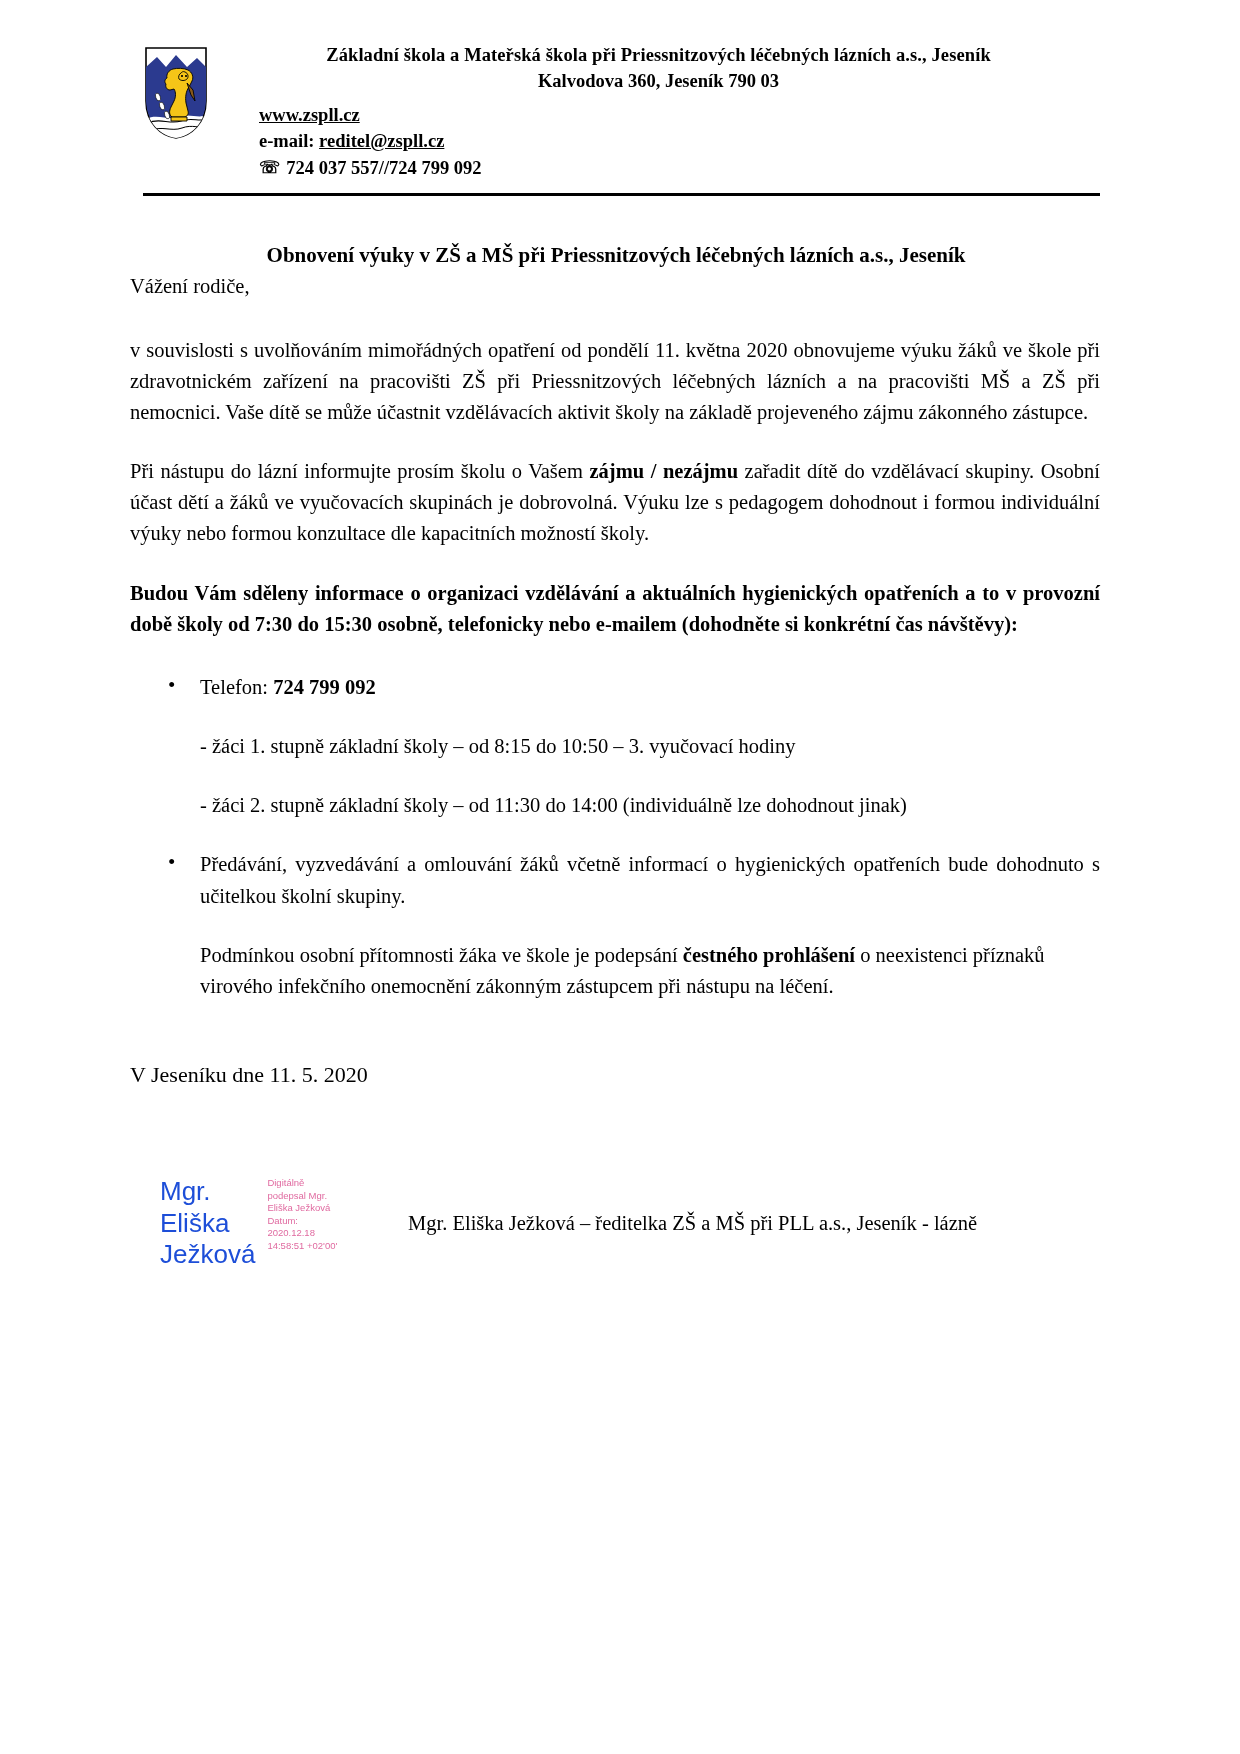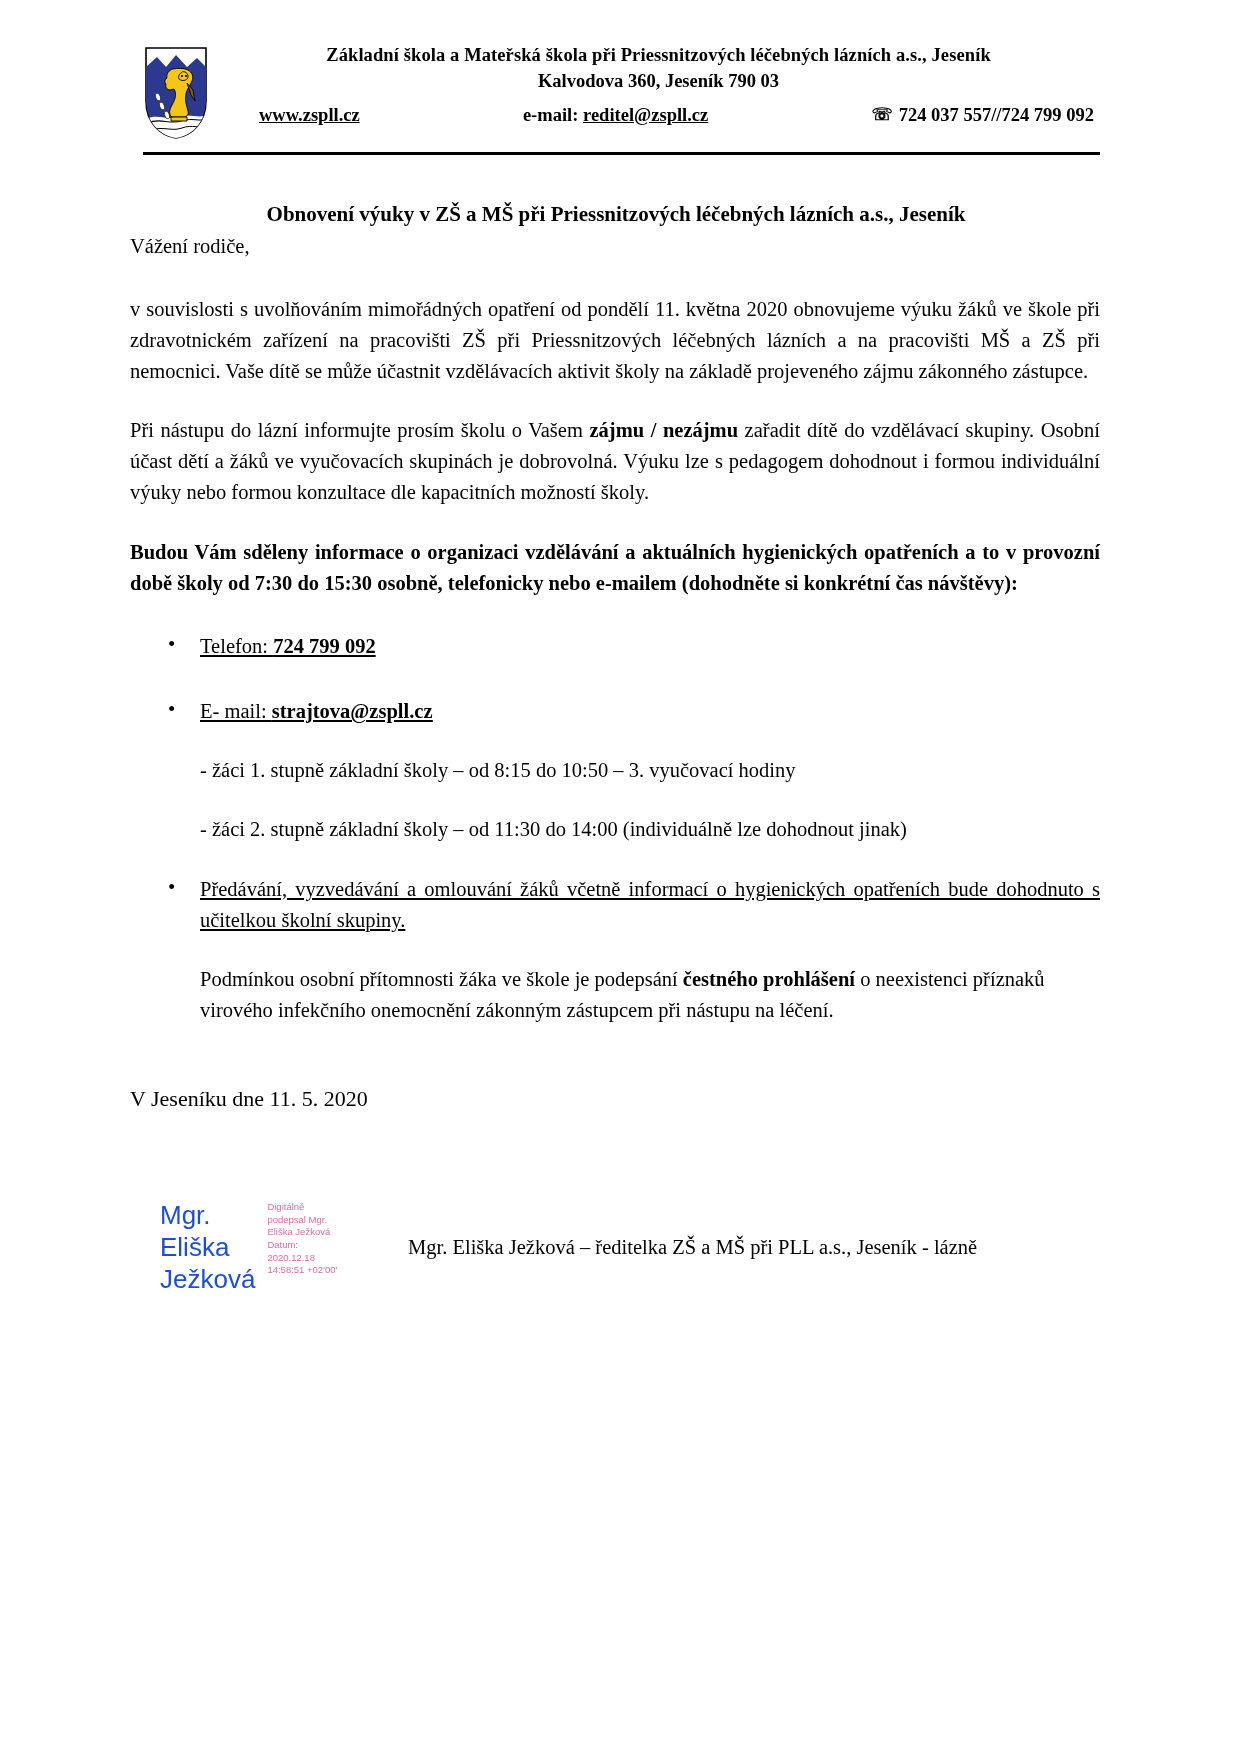--- a/index.html
+++ b/index.html
@@ -51,23 +51,24 @@
     font-size: 18.5px;
     font-weight: bold;
     line-height: 1.42;
   }
   .header-line3 {
     font-size: 18.5px;
     font-weight: bold;
     line-height: 1.45;
     margin-top: 7px;
     display: flex;
-    justify-content: space-between;
+    justify-content: flex-start;
     align-items: baseline;
     padding: 0 6px 0 42px;
+    flex-direction: column;
   }
   .hl3-web { text-decoration: underline; }
   .hl3-mail .mail-addr { text-decoration: underline; }
   .hl3-phone { display: inline-flex; align-items: baseline; gap: 6px; }
   .phone-glyph {
     font-size: 17px;
     line-height: 1;
     position: relative;
     top: -1px;
   }
@@ -106,21 +107,20 @@
     margin: 0;
     text-align: justify;
     font-weight: bold;
   }
 
   
   ul.bullets {
     list-style: none;
     margin: 0;
     padding: 0;
-    text-decoration: underline;
   }
   ul.bullets > li {
     position: relative;
     padding-left: 70px;
     margin: 0;
     text-align: justify;
   }
   ul.bullets > li::before {
     content: "\2022";
     position: absolute;
@@ -249,21 +249,20 @@
 
     <div class="gap-md"></div>
 
     <p class="bold-para">Budou Vám sděleny informace o organizaci vzdělávání a aktuálních hygienických opatřeních a to v provozní době školy od 7:30 do 15:30 osobně, telefonicky nebo e-mailem (dohodněte si konkrétní čas návštěvy):</p>
 
     <div class="gap-lg"></div>
 
     <ul class="bullets">
       <li><span>Telefon: </span><span class="bold">724 799 092</span></li>
 
-      <li style="margin-top:34px;"><span>E- mail: </span><span class="underline-link">strajtova@zspll.cz</span></li>
 
     </ul>
 
     <div class="gap-md"></div>
 
     <div class="sub-line">- žáci 1. stupně základní školy – od 8:15 do 10:50 – 3. vyučovací hodiny</div>
 
     <div class="gap-md"></div>
 
     <div class="sub-line">- žáci 2. stupně základní školy – od 11:30 do 14:00 (individuálně lze dohodnout jinak)</div>

